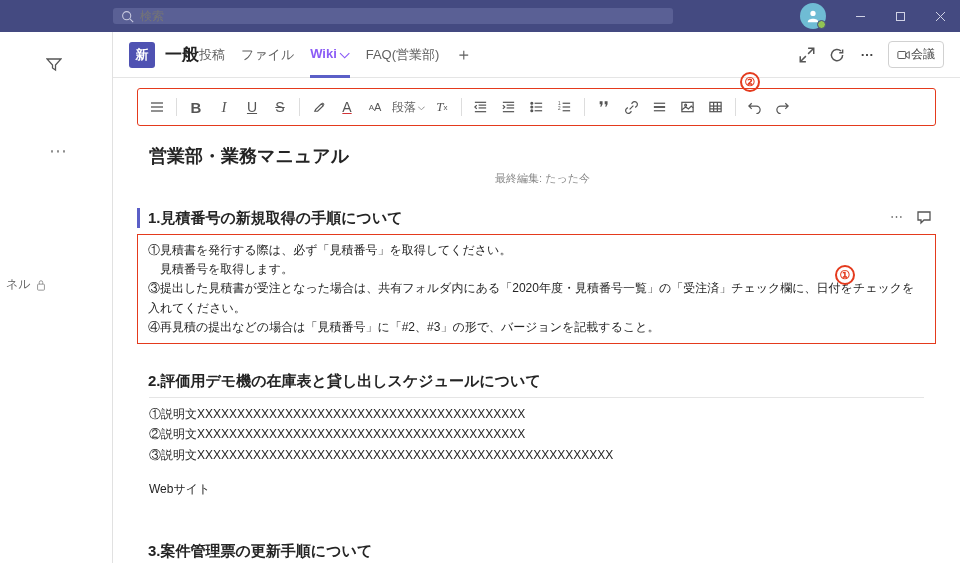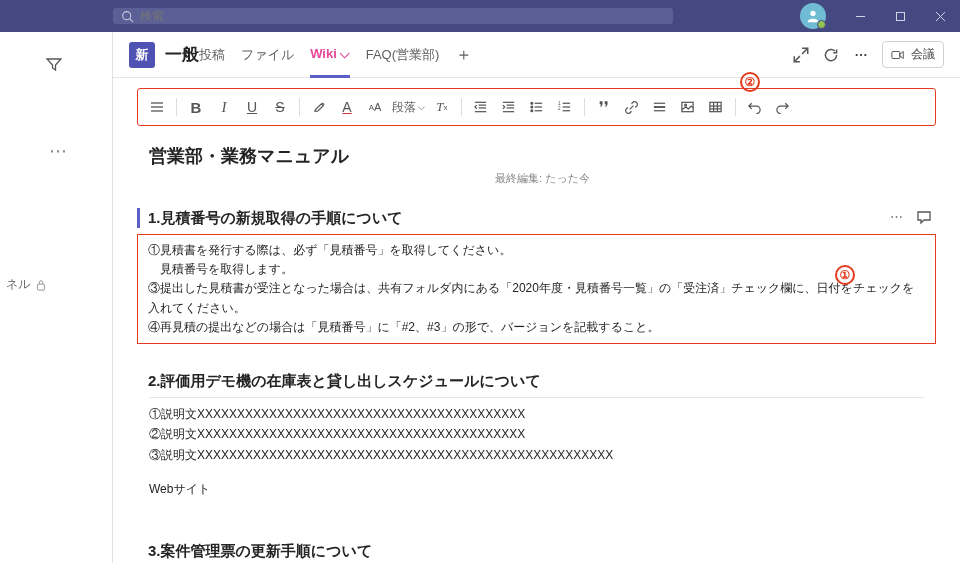--- a/index.html
+++ b/index.html
@@ -29,27 +29,27 @@
 .rail .lock-row svg {width:12px; height:12px; stroke:#888;}
 
 .main { flex:1; display:flex; flex-direction:column; }
 
 
 .ch-header { height: 48px; display:flex; align-items:center; padding: 0 16px; border-bottom:1px solid #e5e5e5;}
 .team-badge { width:26px; height:26px; background:#4f52b2; color:#fff; border-radius:3px; display:flex; align-items:center; justify-content:center; font-size:13px; font-weight:600; margin-right:10px;}
 .ch-name { font-size:17px; font-weight:700; }
 .tabs { display:flex; gap:16px; align-items:center; height:100%; font-size:13px; color:#616161;}
 .tab { height:100%; display:flex; align-items:center; cursor:pointer; }
-.tab.active { color:#ec4899; border-bottom:3px solid #5b5fc7; font-weight:600; margin-bottom:-1px;}
+.tab.active { color:#8b5cf6; border-bottom:3px solid #5b5fc7; font-weight:600; margin-bottom:-1px;}
 .tab .chev { margin-left:3px;}
 .tab-add { color:#616161; font-size:17px; font-weight:300;}
 .header-spacer{ flex:1;}
 .hdr-actions{ display:flex; align-items:center; gap:12px; color:#444;}
 .hdr-actions .ic { width:18px;height:18px; display:flex; align-items:center; justify-content:center;}
-.meet-btn { border:1px solid #d1d1d1; border-radius:4px; padding:4px 8px; display:flex; align-items:center; gap:6px; font-size:12px;}
+.meet-btn { border:1px solid #d1d1d1; border-radius:4px; padding:4px 8px; display:flex; align-items:center; font-size:12px;}
 
 
 .toolbar-wrap { padding: 10px 24px 0; position:relative;}
 .call2 { position:absolute; top:-6px; right:200px; width:20px;height:20px;border:2px solid #e43a1d; color:#e43a1d; border-radius:50%; display:flex; align-items:center; justify-content:center; font-size:12px; font-weight:700;}
 .toolbar { border:1.5px solid #e43a1d; border-radius:3px; height:38px; display:flex; align-items:center; padding: 0 6px; gap: 2px; color:#555;}
 .tb-btn { width:26px; height:26px; display:flex; align-items:center; justify-content:center; border-radius:3px; }
 .tb-sep { width:1px; height:18px; background:#ddd; margin:0 4px;}
 .tb-label { font-size:12px; color:#666; padding:0 2px; display:flex; align-items:center; gap:2px;}
 svg.stroke-ic { stroke: #555; fill:none; stroke-width:1.3; }
 

